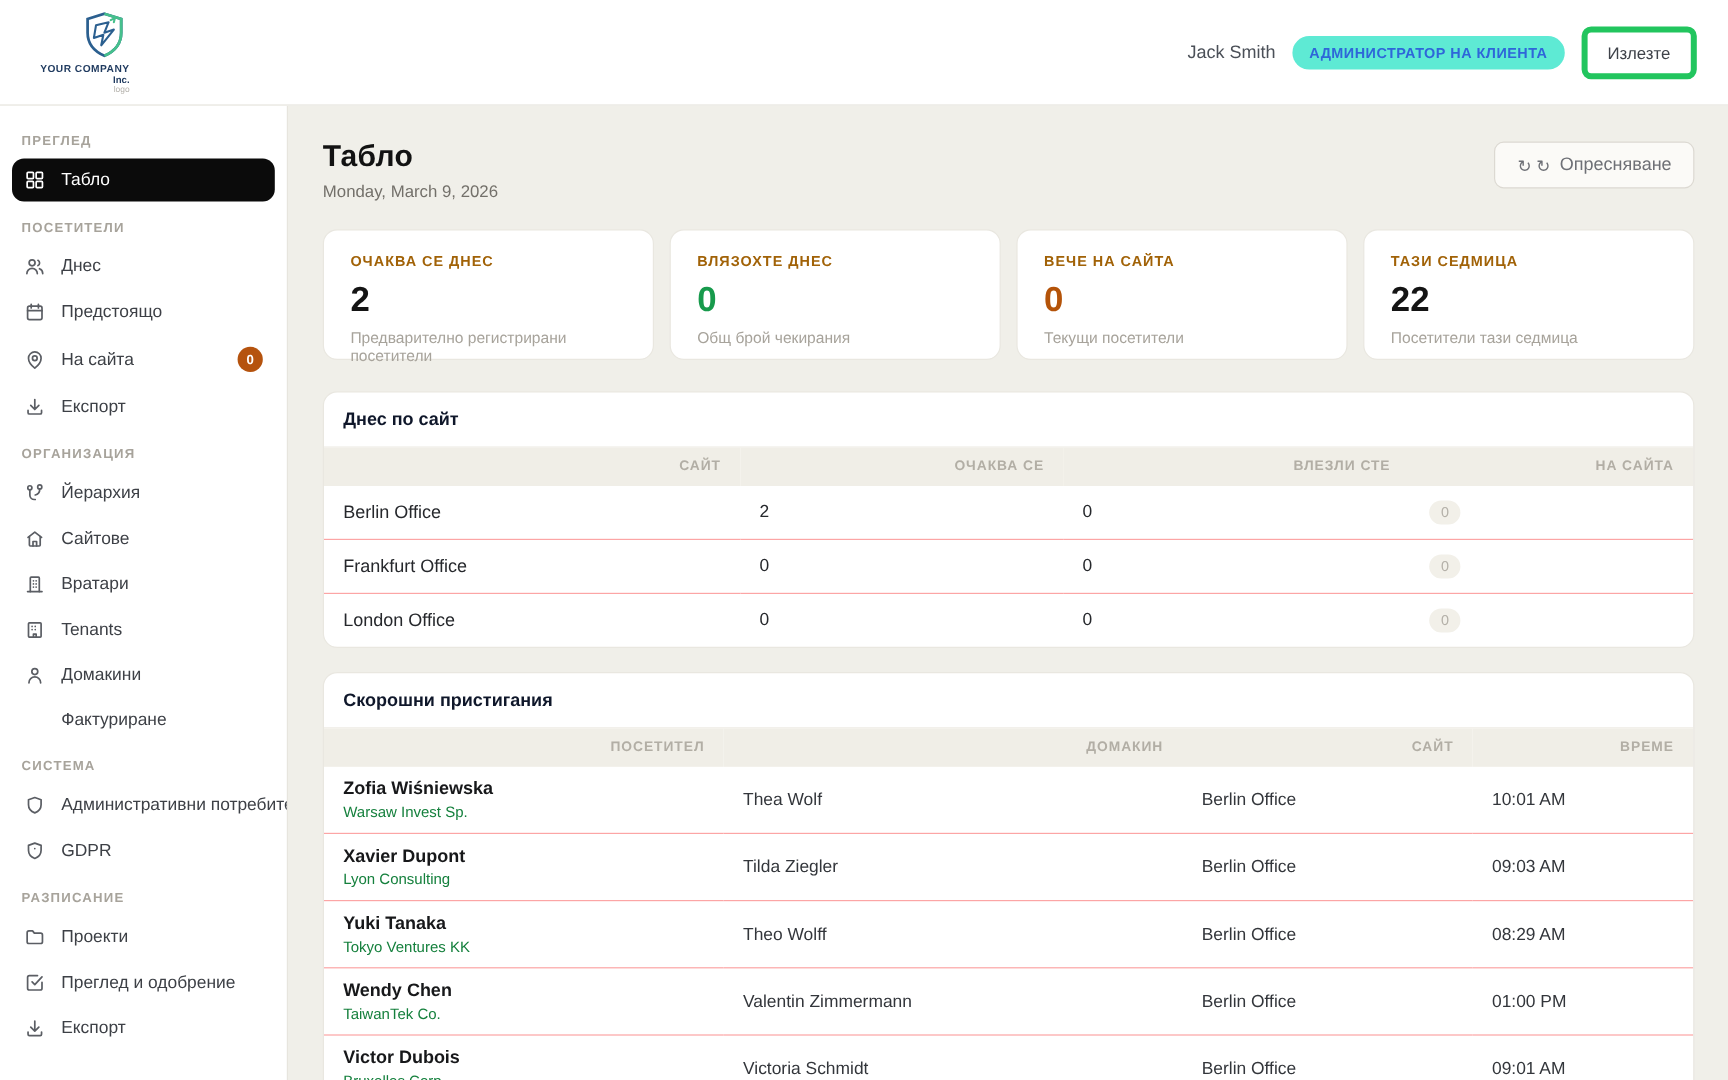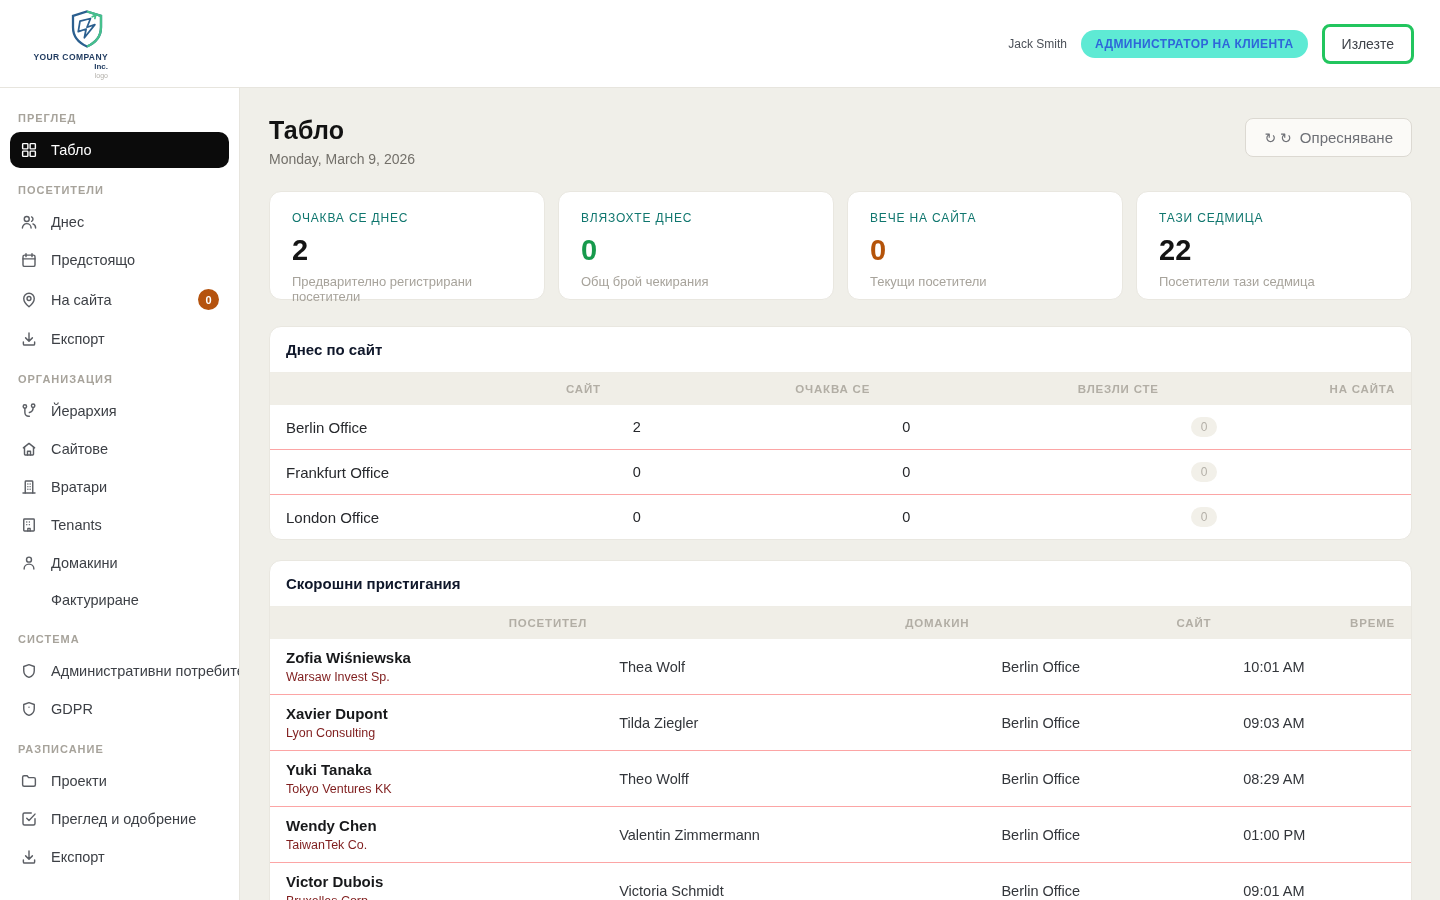--- a/index.html
+++ b/index.html
@@ -18,27 +18,27 @@
     display:flex; align-items:center; justify-content:space-between;
     padding:0 26px; z-index:5;
   }
   .logo-block { display:flex; flex-direction:column; align-items:flex-end; width:78px; margin-left:4px; }
   .logo-mark { width:42px; height:42px; }
   .logo-name { font-size:8.5px; font-weight:bold; color:#1f3a5f; letter-spacing:.4px; margin-top:2px; white-space:nowrap; }
   .logo-inc  { font-size:8px; font-weight:bold; color:#1f3a5f; }
   .logo-sub  { font-size:7px; color:#b3b0aa; margin-top:1px; }
 
   .topbar-right { display:flex; align-items:center; gap:14px; }
-  .user-name { font-size:12px; color:#4b5058; }
+  .user-name { font-size:15px; color:#4b5058; }
   .role-badge {
     background:#5eead4; color:#2e66d9; font-size:12px; font-weight:bold;
     letter-spacing:.4px; padding:7px 14px; border-radius:999px; white-space:nowrap;
   }
   .logout-btn {
-    background:#ffffff; border:3px solid #22c55e; border-radius:8px;
+    background:#ffffff; border:5px solid #22c55e; border-radius:8px;
     font-size:14px; color:#3f434a; padding:9px 17px; cursor:pointer;
     font-family:"Liberation Sans", sans-serif;
   }
 
   
   .sidebar {
     position:absolute; top:88px; left:0; width:240px; bottom:0;
     background:#ffffff; border-right:1px solid #e7e5de;
     padding:10px 10px 0 10px; overflow:hidden;
   }
@@ -77,21 +77,21 @@
     font-family:"Liberation Sans", sans-serif; margin-top:2px;
   }
   .refresh-glyph { font-size:14px; color:#6e7076; }
 
   
   .stats { display:flex; gap:13px; margin-bottom:26px; }
   .stat-card {
     flex:1; background:#ffffff; border:1px solid #e9e7e0; border-radius:12px;
     padding:19px 22px; height:109px;
   }
-  .stat-label { font-size:12px; font-weight:normal; color:#0f766e; letter-spacing:.07em; }
+  .stat-label { font-size:12px; font-weight:bold; color:#a16207; letter-spacing:.07em; }
   .stat-value { font-size:29px; font-weight:bold; color:#141414; margin-top:9px; }
   .stat-value.green  { color:#179a4c; }
   .stat-value.orange { color:#b45309; }
   .stat-sub { font-size:13px; color:#a7a39b; margin-top:7px; }
 
   
   .card {
     background:#ffffff; border:1px solid #e9e7e0; border-radius:12px;
     margin-bottom:20px; overflow:hidden;
   }
@@ -105,21 +105,21 @@
     color:#b2aea5; letter-spacing:.07em; padding:10px 16px;
   }
   tbody td { border-top:1px solid #fca5a5; padding:12px 16px; font-size:15px; color:#26282c; vertical-align:middle; }
   tbody tr:first-child td { border-top:none; }
   .num-cell { font-size:14.5px; color:#26282c; }
   .pill {
     display:inline-block; background:#f2f0e9; color:#b4b0a8;
     font-size:12px; padding:3px 10px; border-radius:999px;
   }
   .visitor-name { font-size:15px; font-weight:bold; color:#17181a; }
-  .visitor-co   { font-size:12.5px; color:#7f1d1d; margin-top:4px; }
+  .visitor-co   { font-size:12.5px; color:#15803d; margin-top:4px; }
   .arr-td { font-size:14.5px; color:#33363b; }
   .arrivals tbody td { padding:10px 16px; height:53px; }
 </style>
 </head>
 <body>
 
 <div class="topbar">
   <div class="logo-block">
     <svg class="logo-mark" viewBox="0 0 48 48" fill="none">
       <path d="M24 4 L40 9 V22 C40 33 33 40 24 44 C15 40 8 33 8 22 V9 Z" stroke="#2b5f8f" stroke-width="2.6" fill="none"></path>

